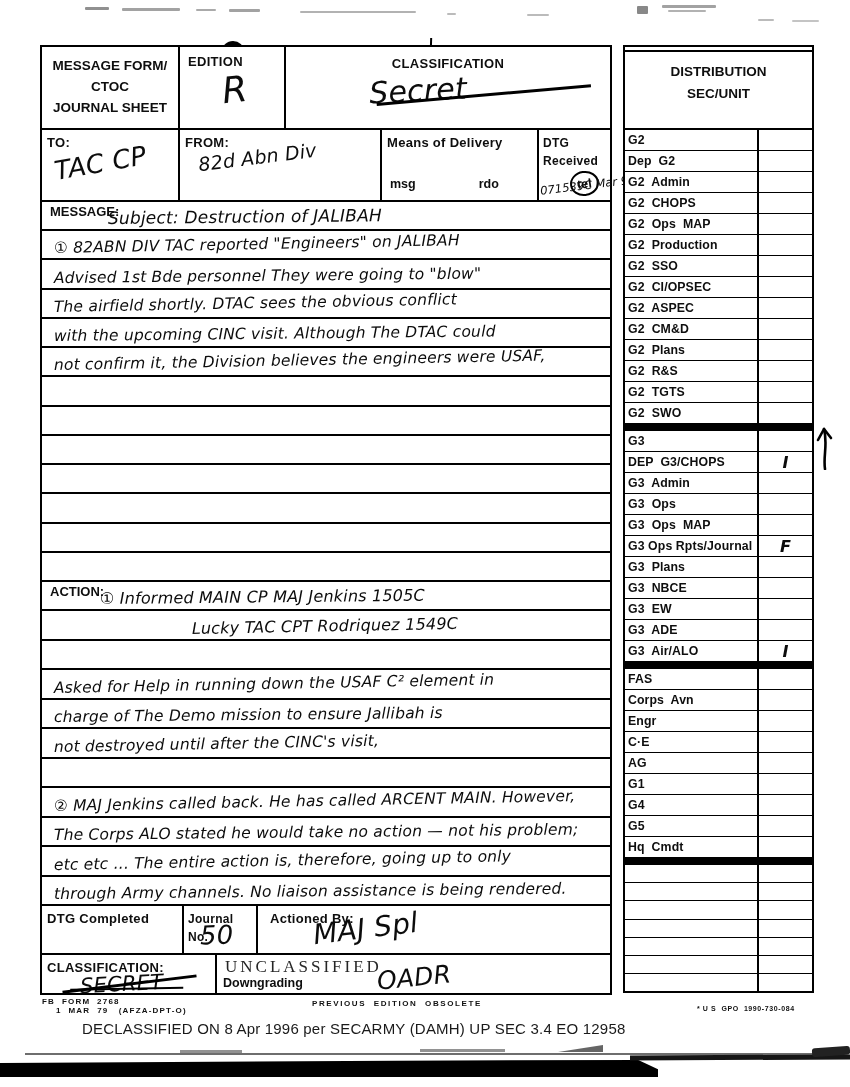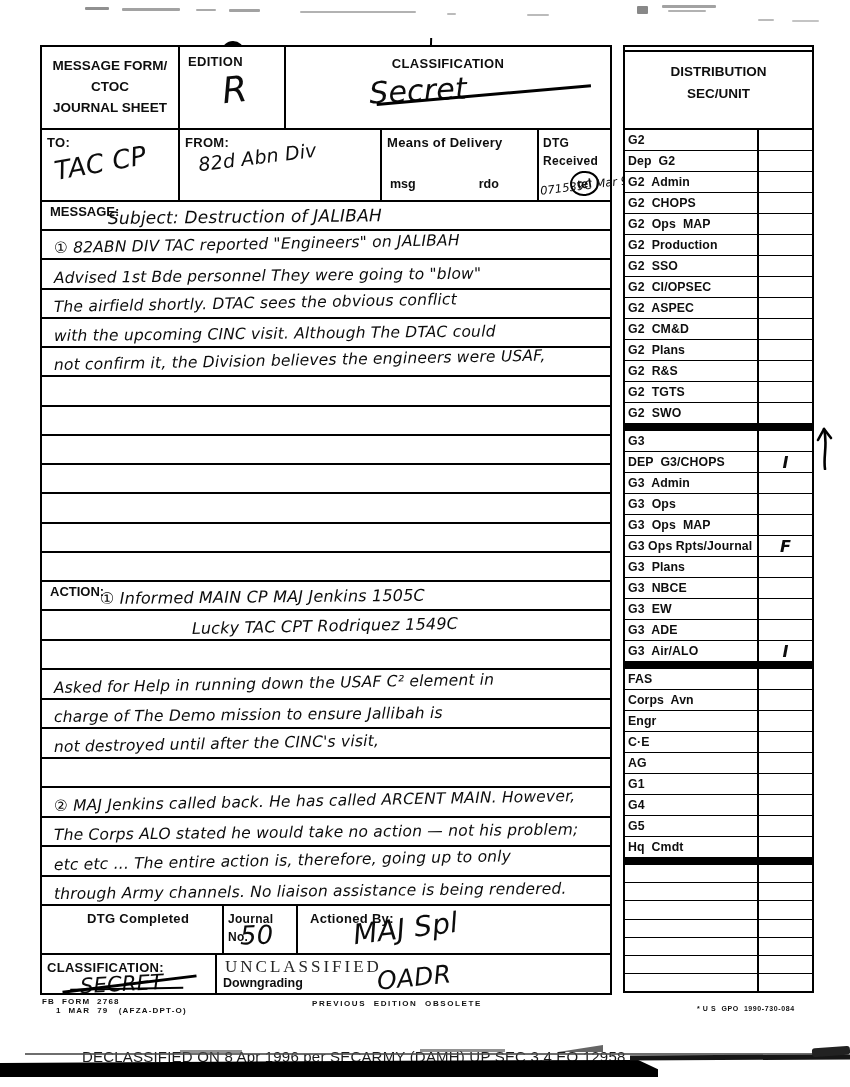--- a/index.html
+++ b/index.html
@@ -73,21 +73,21 @@
   .area-act { height:322px; }
   .area-label { position:absolute; top:2px; left:8px; font-weight:bold; font-size:13px; z-index:2; background:transparent; }
   .line-row { flex:1; position:relative; border-bottom:2px solid #000; overflow:visible; }
   .line-row:last-child { border-bottom:none; }
   .line-text { position:absolute; bottom:1px; left:12px; font-size:15.5px; transform:rotate(-0.6deg); transform-origin:left bottom; }
   .line-row:nth-child(even) .line-text { transform:rotate(-1.1deg); }
   .area-msg .line-row:first-child .line-text { left:66px; font-size:17px; }
   .area-act .line-row:first-child .line-text { left:58px; font-size:16px; }
   .area-act .line-row:nth-child(2) .line-text { left:150px; font-size:16px; }
 
-  .row-dtgc { display:flex; height:47px; border-bottom:2.5px solid #000; flex:none;padding-left:40px; }
+  .row-dtgc { display:flex; height:47px; border-bottom:2.5px solid #000; flex:none; }
   .c-dtgc { width:142px; border-right:2.5px solid #000; padding:3px 0 0 5px; }
   .c-jrnl { width:74px; border-right:2.5px solid #000; padding:3px 0 0 4px; }
   .c-jrnl .blabel { font-size:12px; }
   .hw-jrnl { position:absolute; left:16px; top:14px; font-size:26px; transform:rotate(-2deg); }
   .c-actby { flex:1; padding:3px 0 0 12px; }
   .hw-sig { position:absolute; left:55px; top:6px; font-size:28px; transform:rotate(-7deg); }
 
   .row-class { display:flex; flex:1; }
   .c-classf { width:175px; border-right:2.5px solid #000; padding:3px 0 0 5px; }
   .hw-classf { position:absolute; left:38px; top:17px; font-size:21px; transform:rotate(-3deg); }
@@ -100,21 +100,21 @@
   }
   .downgrading { position:absolute; bottom:3px; left:6px; font-weight:bold; font-size:12.5px; }
   .hw-oadr { position:absolute; bottom:1px; left:160px; font-size:25px; transform:rotate(-6deg); }
 
   
   .micro { position:absolute; font-weight:bold; color:#111; letter-spacing:1.2px; white-space:pre; }
   .fno1 { left:42px; top:997px; font-size:8px; }
   .fno2 { left:56px; top:1006px; font-size:8px; }
   .prev { left:312px; top:999px; font-size:8px; letter-spacing:1.6px; }
   .gpo  { left:697px; top:1005px; font-size:7px; letter-spacing:.6px; }
-  .declass { position:absolute; left:82px; top:1020px; font-size:15px; color:#1a1a1a; letter-spacing:.2px;margin-top:28px; }
+  .declass { position:absolute; left:82px; top:1020px; font-size:15px; color:#1a1a1a; letter-spacing:.2px; }
 
   
   .dist {
     position:absolute; left:623px; top:45px; width:191px; height:948px;
     border:2.5px solid #000; box-sizing:border-box; display:flex; flex-direction:column;
     background:#fff; overflow:hidden;
   }
   .dist::before { content:''; position:absolute; top:3px; left:0; right:0; border-top:2px solid #000; }
   .dist-head {
     height:83px; border-bottom:2px solid #000; flex:none; text-align:center;

